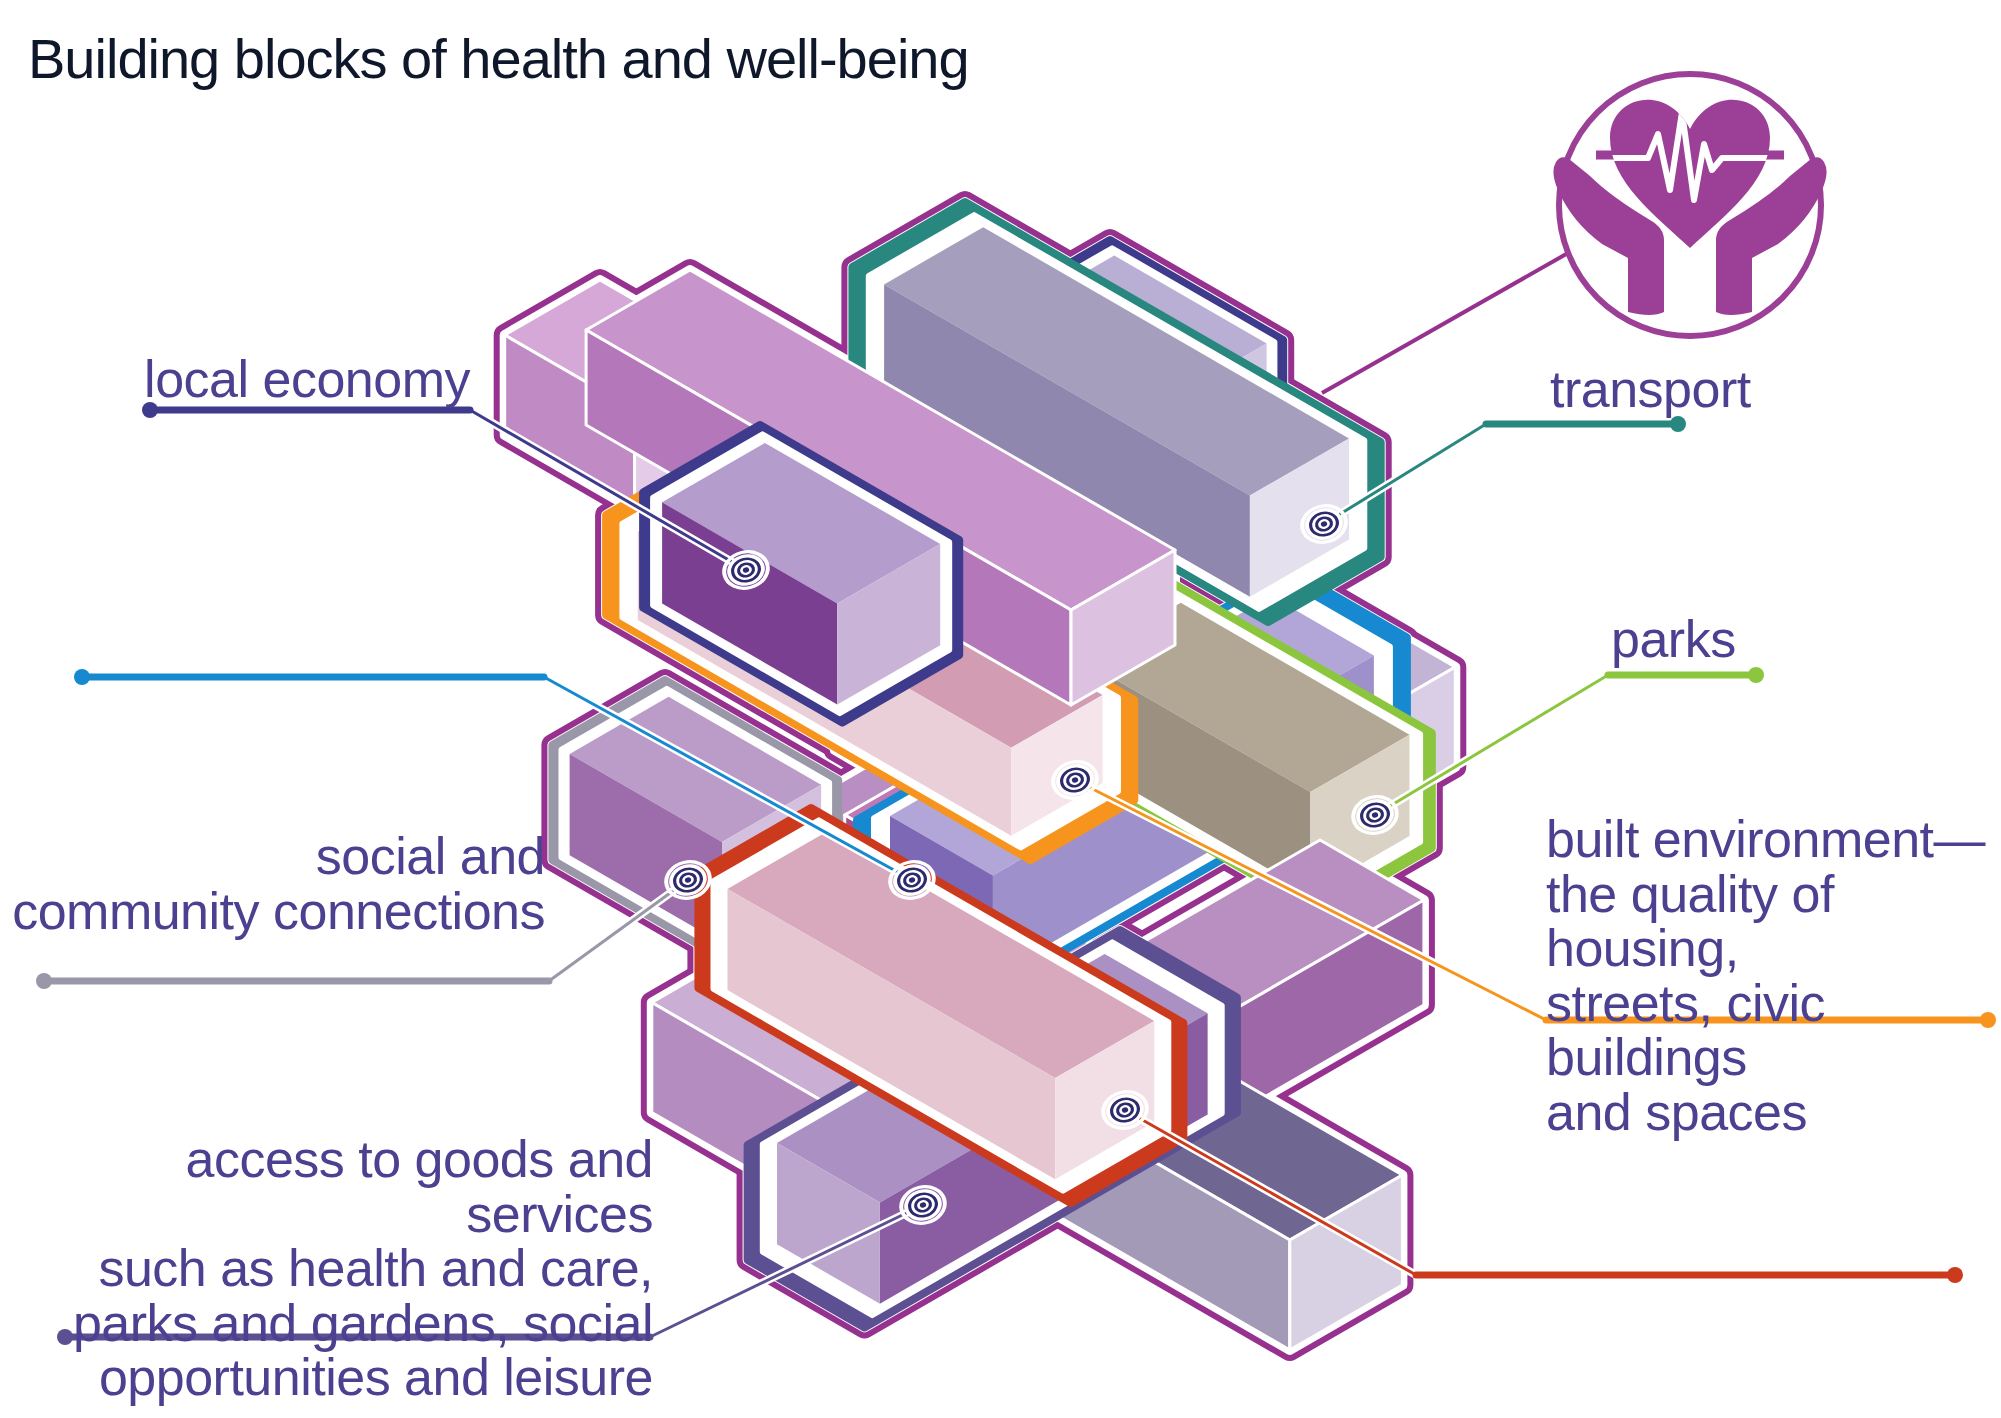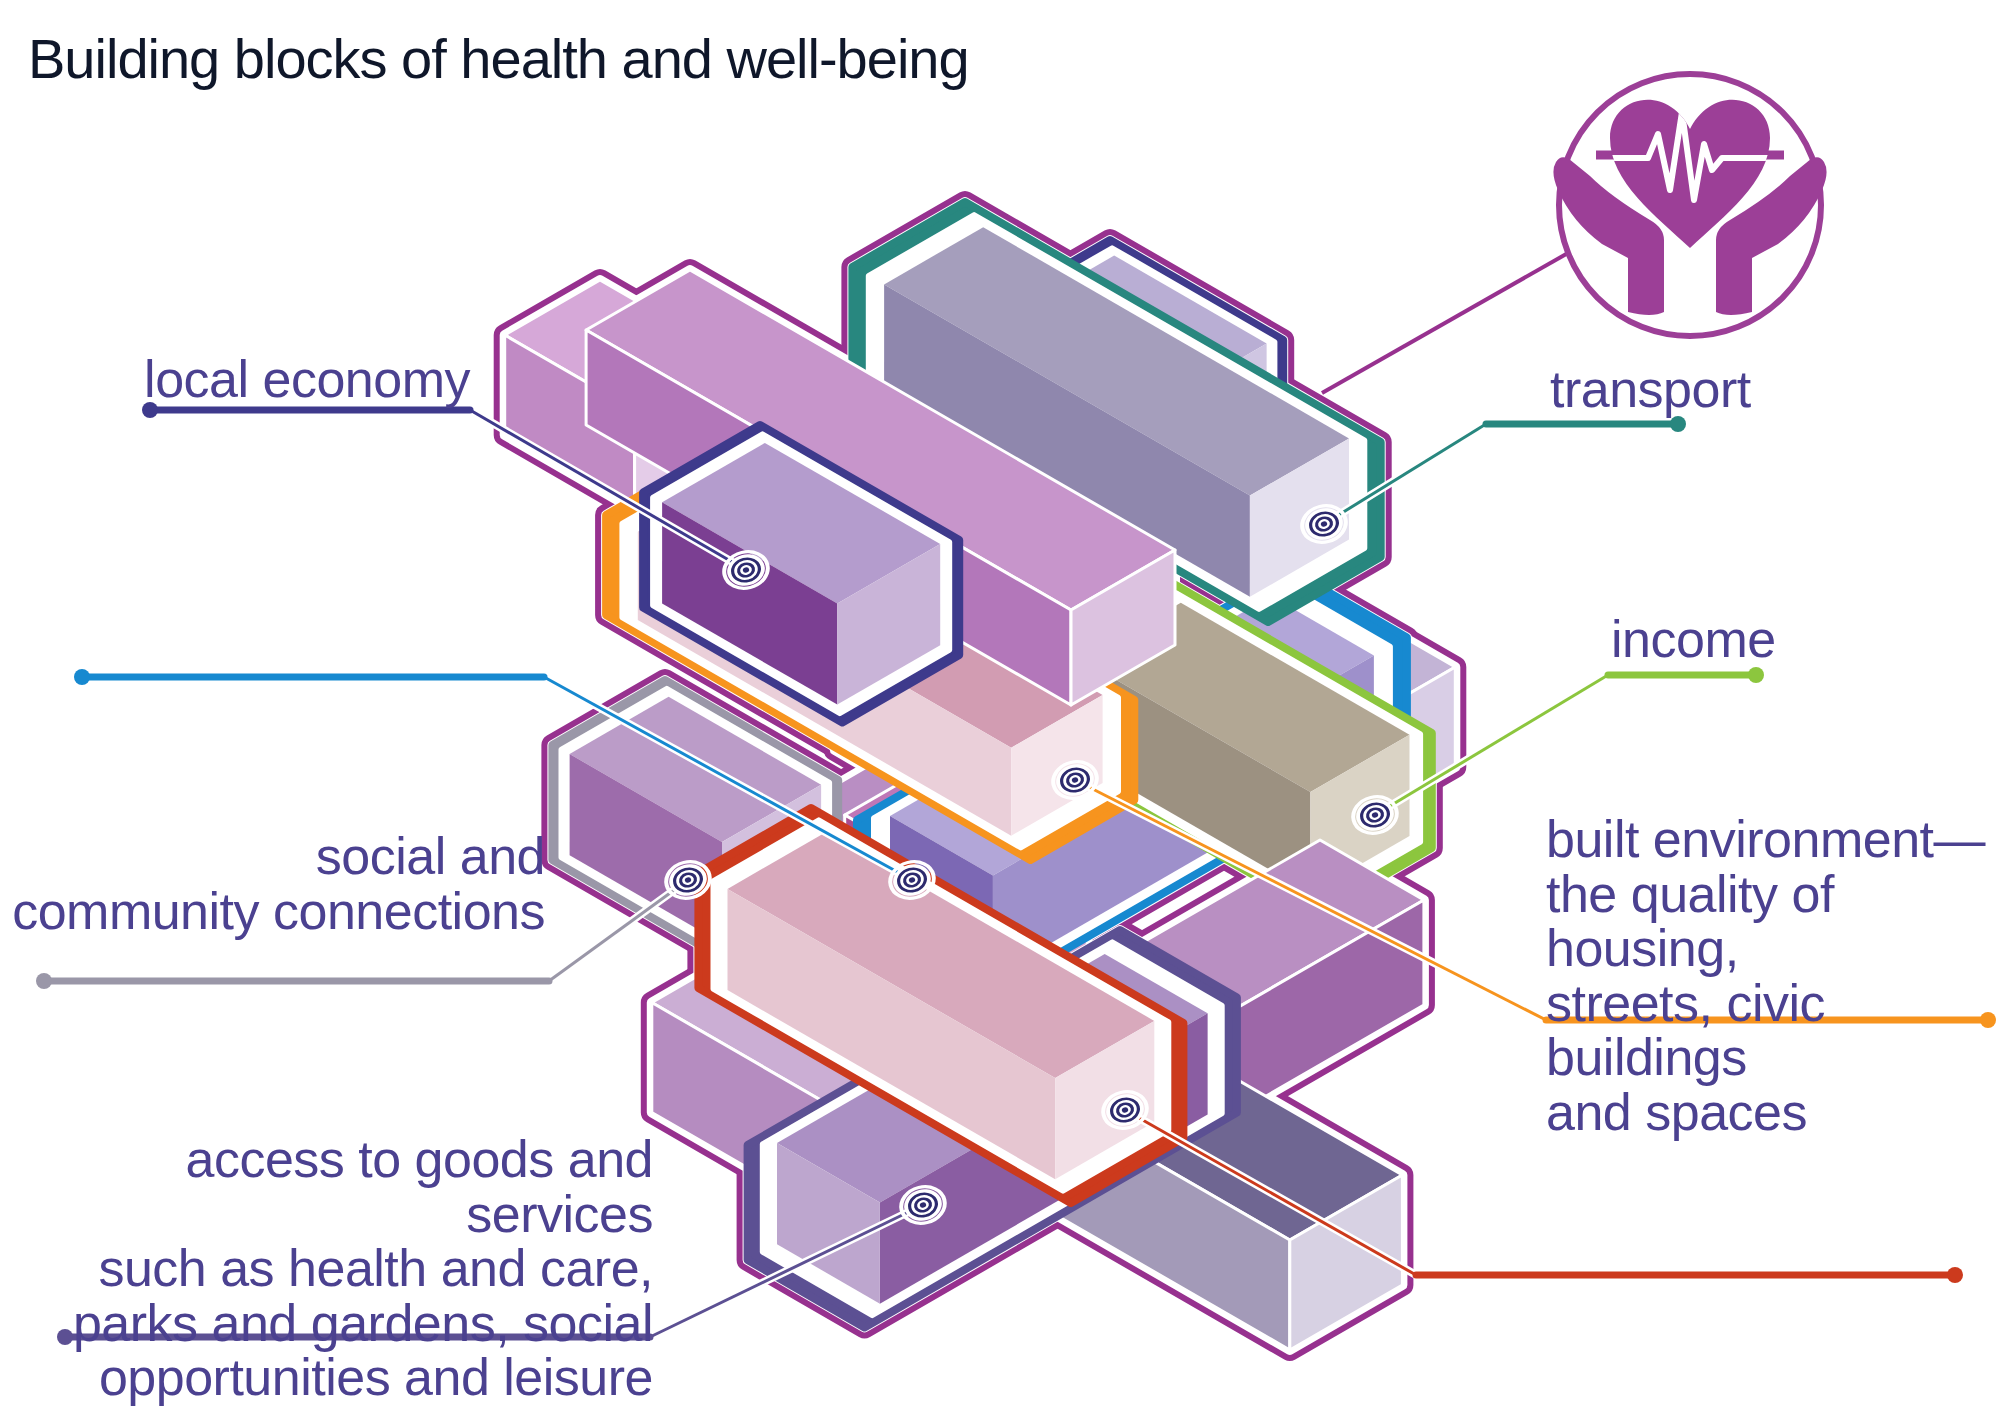--- a/index.html
+++ b/index.html
@@ -307,19 +307,19 @@
   <div class="page-title">Building blocks of health and well-being</div>
 
   <div class="label left-side" id="lbl-local">local economy</div>
   <div class="label left-side" id="lbl-social">social and
 community connections</div>
   <div class="label left-side" id="lbl-goods">access to goods and services
 such as health and care,
 parks and gardens, social
 opportunities and leisure</div>
   <div class="label right-side" id="lbl-transport">transport</div>
-  <div class="label right-side" id="lbl-income">income</div>
+  <div class="label right-side" id="lbl-income">parks</div>
   <div class="label right-side" id="lbl-built">built environment—
 the quality of housing,
 streets, civic buildings
 and spaces</div>
 
 </div>
 
 </body></html>

